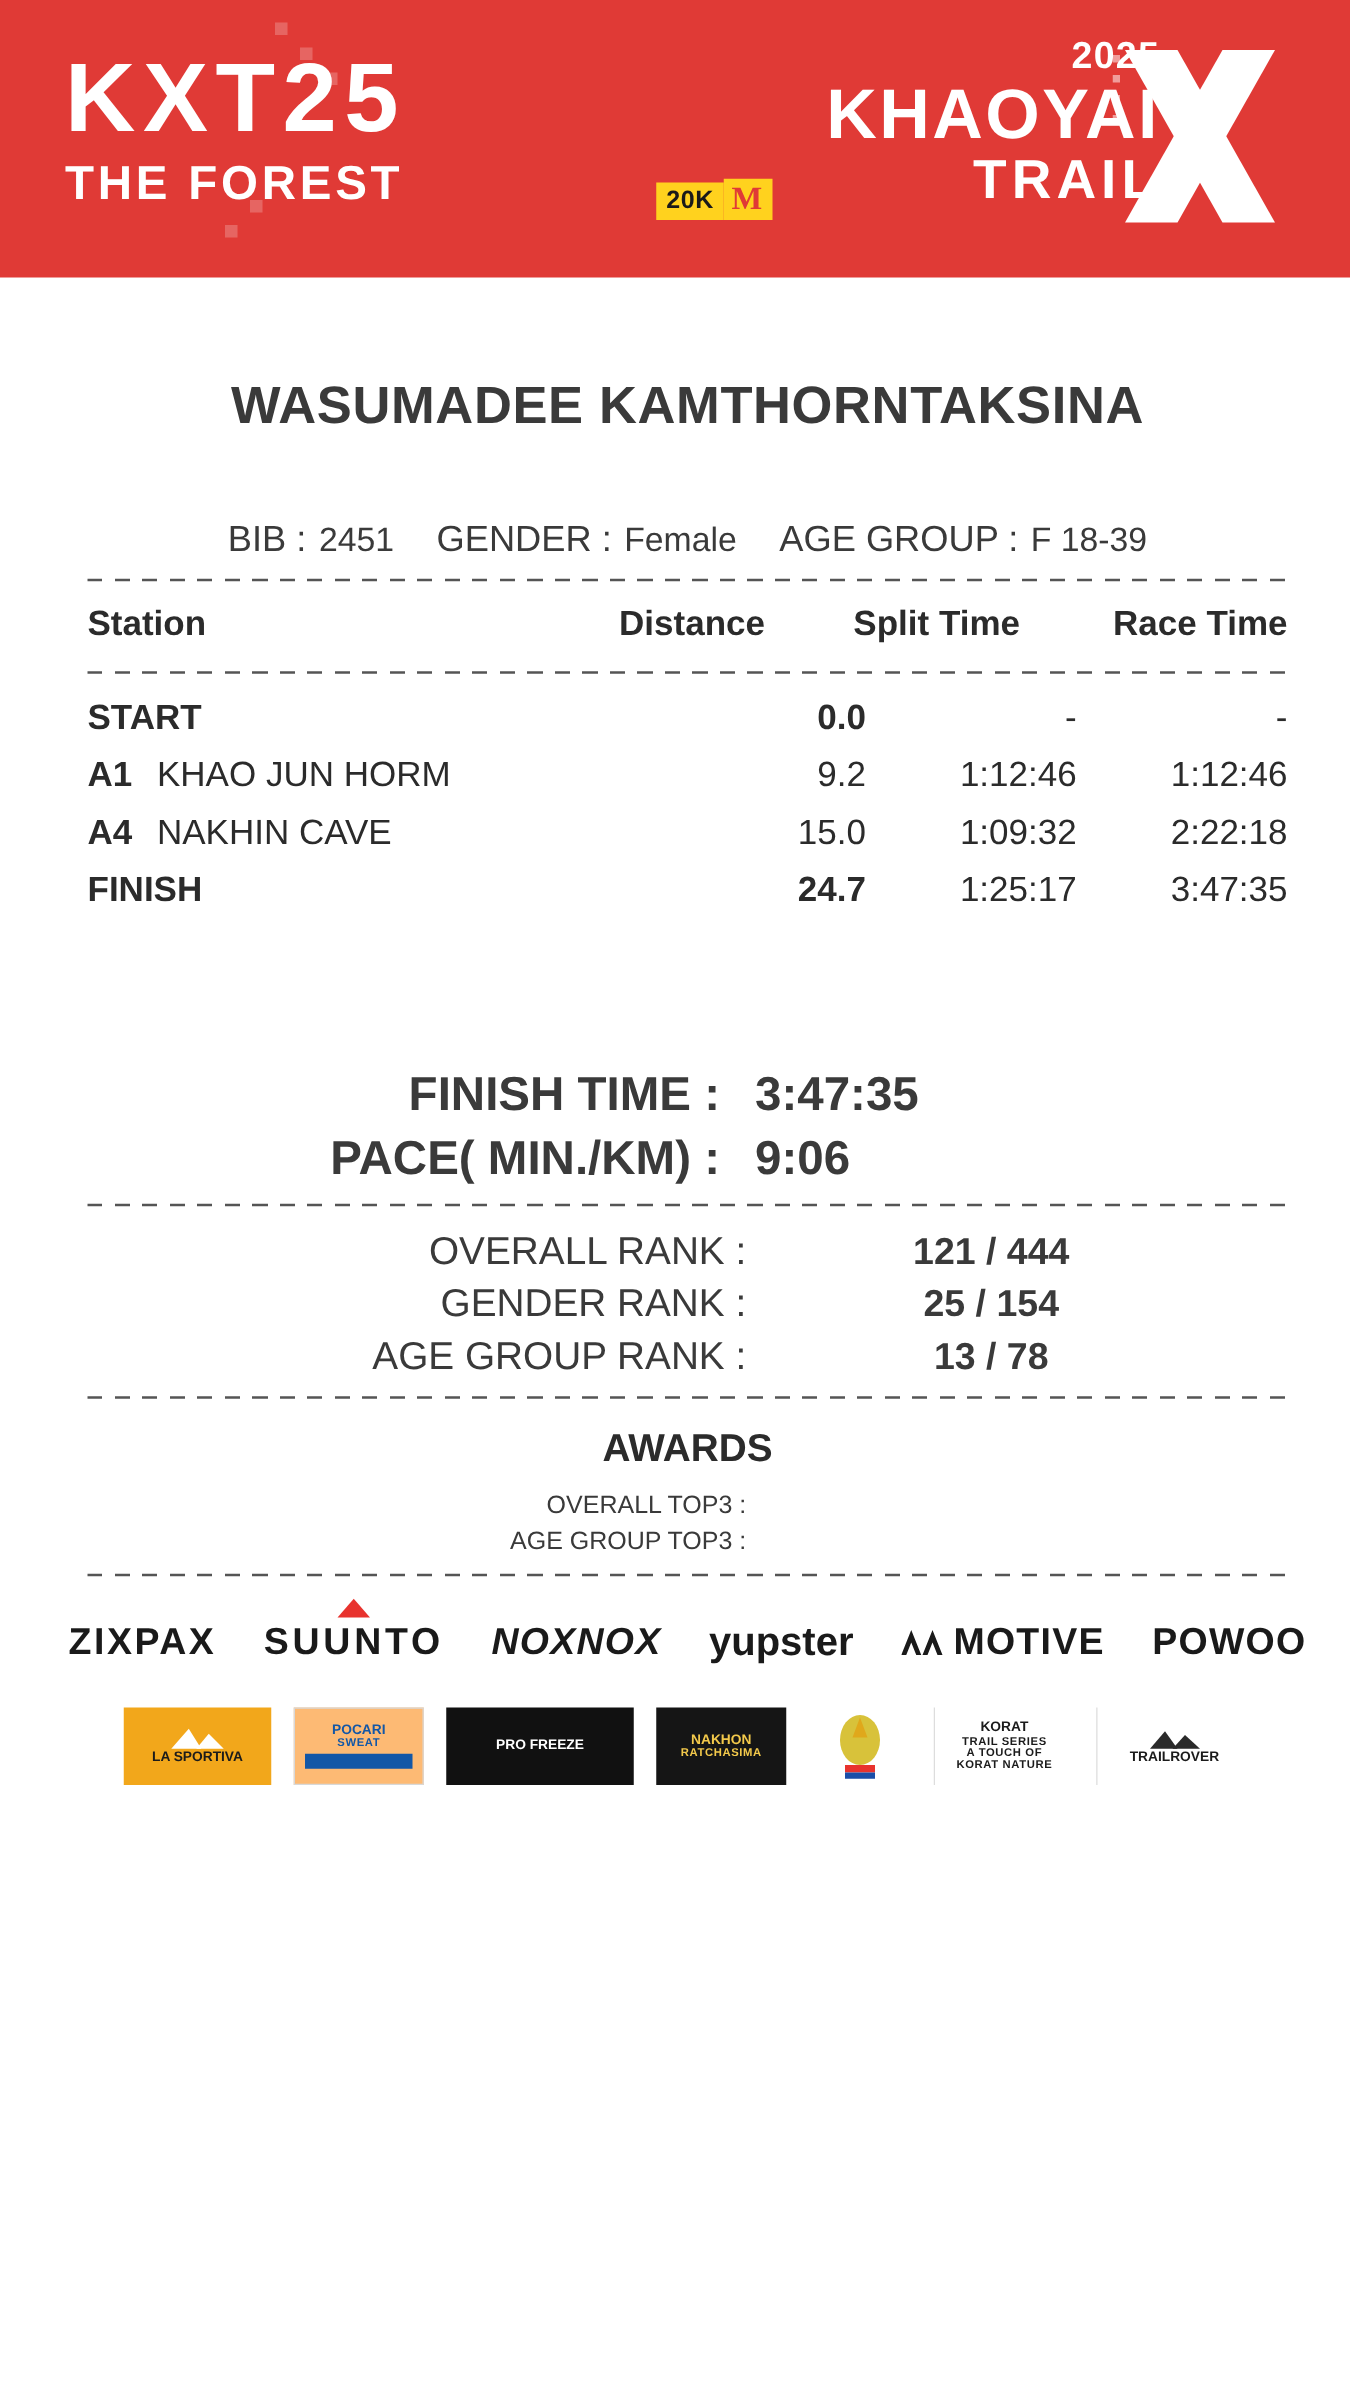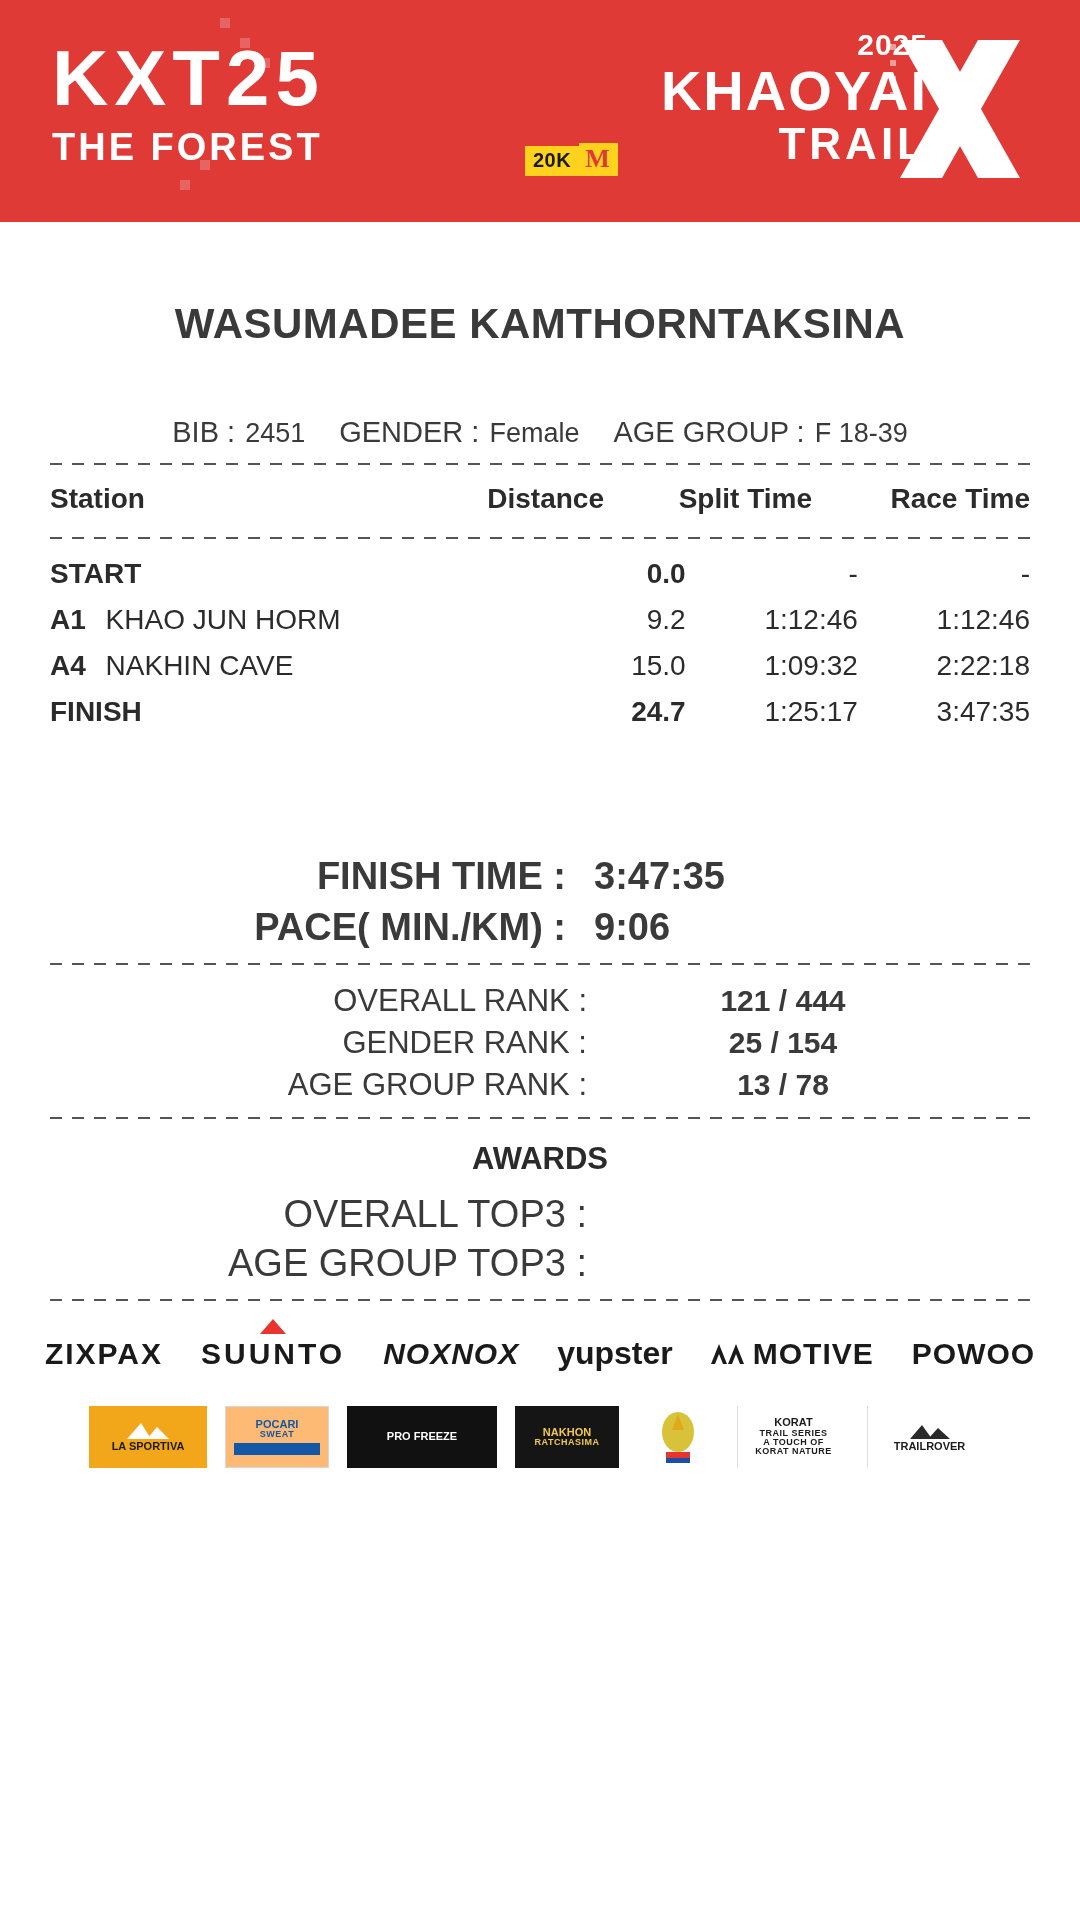--- a/index.html
+++ b/index.html
@@ -102,20 +102,21 @@
     position: absolute;
     right: -6px;
     top: 6px;
     width: 140px;
     height: 150px;
   }
 
   
   .content {
     padding: 0 50px;
+    margin-left: 20px;
   }
   .athlete-name {
     text-align: center;
     font-size: 42px;
     font-weight: bold;
     color: #3a3a3a;
     margin-top: 78px;
     letter-spacing: 0.5px;
   }
 
@@ -220,21 +221,21 @@
     text-align: center;
     font-size: 31px;
     font-weight: bold;
     color: #2b2b2b;
     margin: 22px 0 16px 0;
   }
   .award-line {
     display: flex;
     justify-content: center;
     align-items: baseline;
-    font-size: 38px;
+    font-size: 20px;
     color: #3a3a3a;
     margin-bottom: 6px;
   }
   .award-line .aw-label {
     width: 460px;
     text-align: right;
     padding-right: 26px;
   }
   .award-line .aw-value {
     width: 340px;

